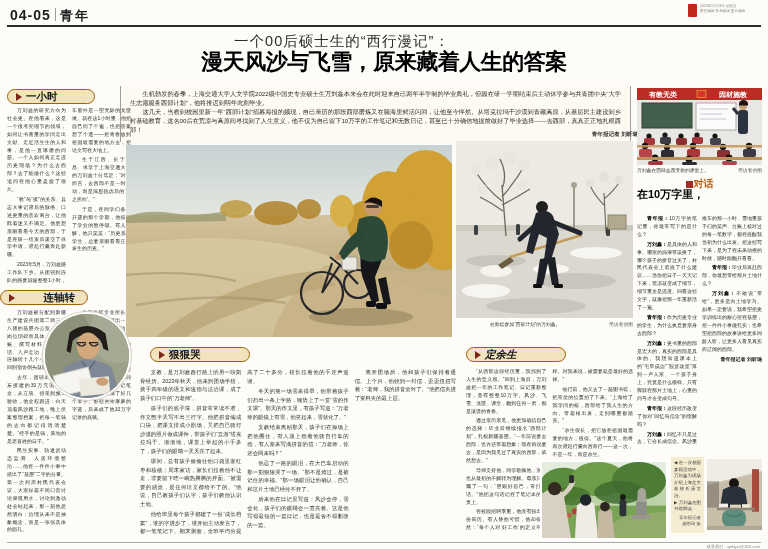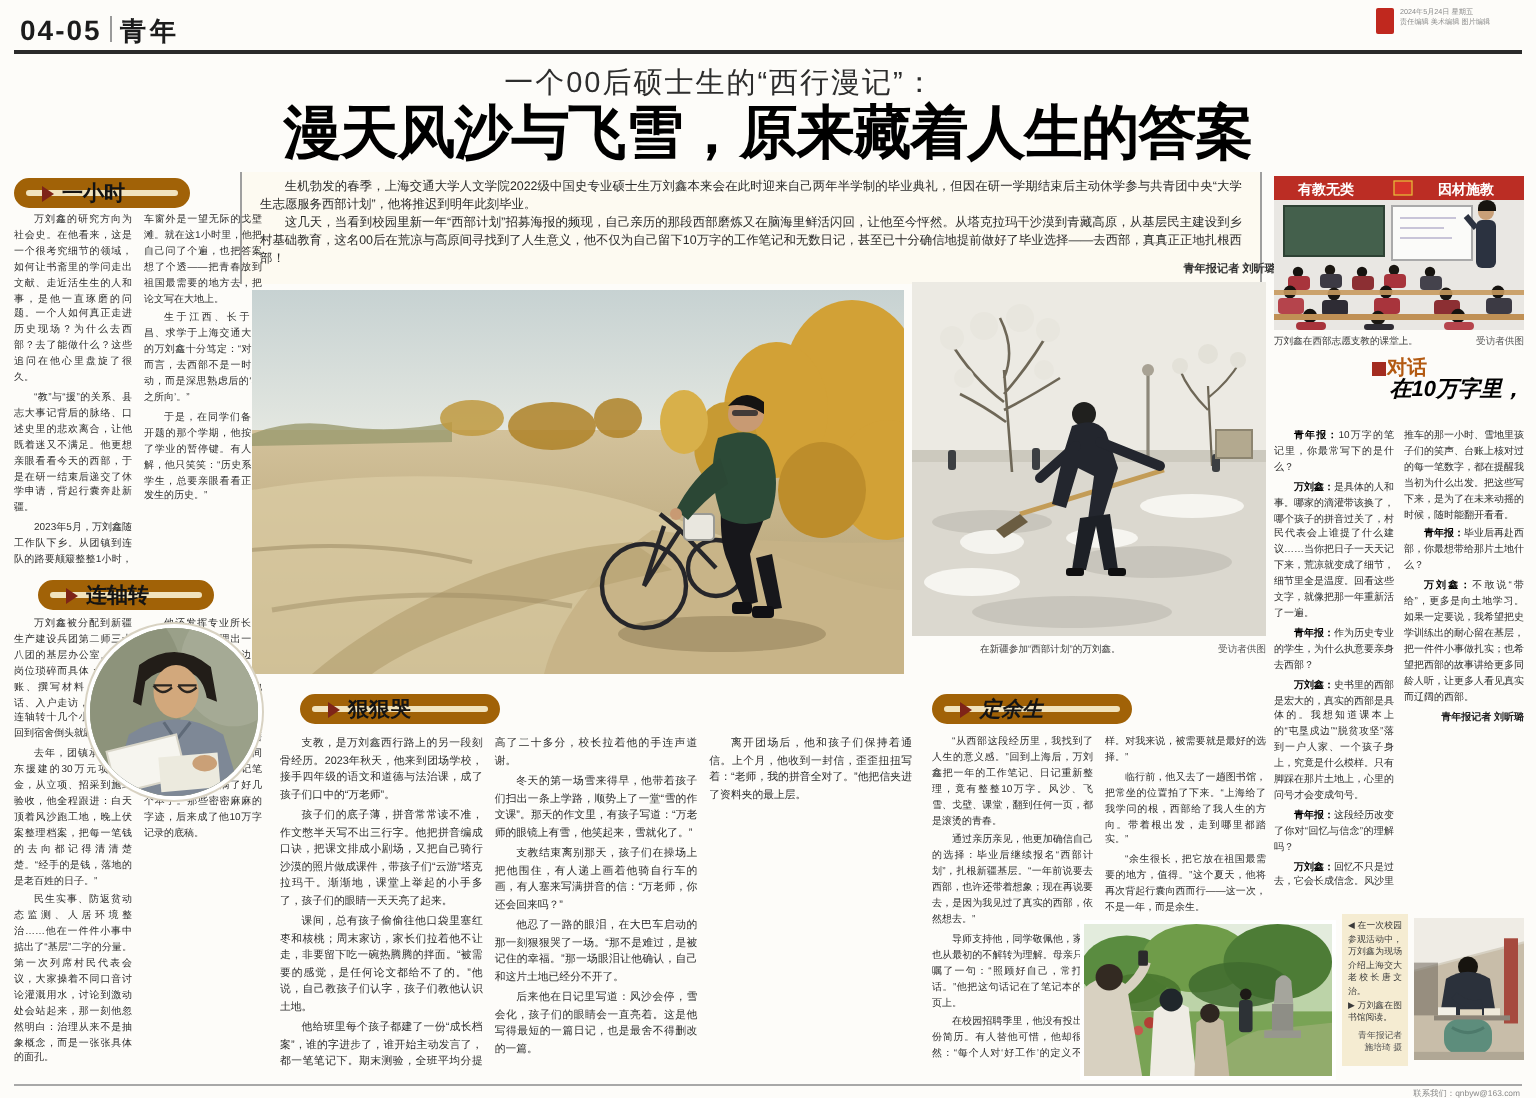--- a/index.html
+++ b/index.html
@@ -9,35 +9,35 @@
 
   
   .page-no{left:10px;top:7px;font-size:14px;font-weight:bold;letter-spacing:1px;}
   .mast-div{left:55px;top:8px;width:1px;height:13px;background:#9a9a9a;}
   .mast-sec{left:60px;top:7px;font-size:13px;font-weight:bold;letter-spacing:2px;}
   .mast-rule{left:7px;top:25px;width:754px;height:2px;background:#2b2b2b;}
   .mast-logo{left:688px;top:4px;width:9px;height:13px;background:#c0281e;border-radius:1px;}
   .mast-meta{left:700px;top:4px;width:64px;font-size:3.6px;line-height:5px;color:#8a8a8a;}
 
   
-  .kicker{left:0;top:32px;width:684px;text-align:center;font-size:14.5px;color:#2d2d2d;letter-spacing:1px;padding-left:18px;}
-  .headline{left:0;top:47px;width:768px;text-align:center;font-size:29px;font-weight:900;
+  .kicker{left:0;top:32px;width:684px;text-align:center;font-size:14.5px;color:#2d2d2d;letter-spacing:1px;}
+  .headline{left:0;top:47px;width:768px;text-align:center;font-size:22px;font-weight:900;
             color:#000;letter-spacing:-0.5px;}
 
   
   .lede{left:120px;top:86px;width:511px;height:56px;background:#fdfaf1;
         border-left:1px solid #9f9f9f;border-right:1px solid #9f9f9f;
         padding:4px 9px 2px;box-sizing:border-box;font-size:6.2px;line-height:8.9px;
         color:#2a2a2a;text-align:justify;overflow:hidden;}
   .lede p{margin:0;text-indent:2em;}
   .lede-byline{right:130px;top:131px;font-size:5.6px;font-weight:bold;color:#333;}
 
   
   .pill{display:flex;align-items:center;gap:4px;height:15px;background:#f1e3bd;
-        border:6px solid #a16207;border-radius:9px;padding:0 12px 0 8px;
+        border:1px solid #a16207;border-radius:9px;padding:0 12px 0 8px;
         font-weight:bold;font-size:10.5px;color:#141414;box-sizing:border-box;}
   .pill-arrow{width:0;height:0;border-top:4px solid transparent;border-bottom:4px solid transparent;
         border-left:6px solid #7e2418;}
 
   
   .btext{font-size:5px;line-height:7.9px;color:#2d2d2d;text-align:justify;
          column-gap:6px;column-fill:auto;overflow:hidden;}
   .btext p{margin:0 0 2px;text-indent:2em;}
   .btext b{color:#000;}
   .cols2{column-count:2;}
@@ -49,21 +49,21 @@
   .photo-frame{overflow:hidden;}
   .circle-photo{left:43px;top:312px;width:84px;height:84px;border-radius:50%;
         border:2px solid #fff;box-shadow:0 0 0 1px #d8d2c2;overflow:hidden;z-index:3;background:#9aa089;}
   .caption-row{display:flex;justify-content:space-between;font-size:4.8px;color:#3a3a3a;}
   .credit{color:#555;}
 
   
   .dlg-label{left:637px;top:177px;width:125px;display:flex;justify-content:center;
         align-items:center;gap:1px;font-weight:bold;font-size:10px;color:#b35a12;}
   .dlg-sq{width:7px;height:7px;background:#a32c20;}
-  .dlg-t1{left:637px;top:187px;width:125px;text-align:right;font-size:11px;font-weight:900;color:#000;font-style:italic;}
+  .dlg-t1{left:637px;top:187px;width:125px;text-align:left;font-size:11px;font-weight:900;color:#000;}
   .dlg-t2{left:637px;top:200px;width:125px;text-align:center;font-size:10px;font-weight:900;
           color:#000;letter-spacing:-0.6px;}
   .dlg-byline{text-align:right;font-size:5px;font-weight:bold;margin-top:3px;color:#222;}
 
   
   .capbox{left:671px;top:457px;width:33px;height:76px;background:#f5ecd2;padding:3px;
           box-sizing:border-box;font-size:4.4px;line-height:6.6px;color:#3a3a3a;text-align:justify;overflow:hidden;}
   .capbox .cr{text-align:right;display:block;margin-top:2px;color:#555;}
 
   .foot-rule{left:7px;top:542px;width:754px;height:1px;background:#a8a8a8;}
@@ -98,21 +98,21 @@
     <span>一小时</span>
   </div>
   <div class="abs btext cols2" style="left:7px;top:107px;width:124px;height:180px;">
       <p>万刘鑫的研究方向为社会史。在他看来，这是一个很考究细节的领域，如何让书斋里的学问走出文献、走近活生生的人和事，是他一直琢磨的问题。一个人如何真正走进历史现场？为什么去西部？去了能做什么？这些追问在他心里盘旋了很久。</p>
       <p>“教”与“援”的关系、县志大事记背后的脉络、口述史里的悲欢离合，让他既着迷又不满足。他更想亲眼看看今天的西部，于是在研一结束后递交了休学申请，背起行囊奔赴新疆。</p>
       <p>2023年5月，万刘鑫随工作队下乡。从团镇到连队的路要颠簸整整1小时，车窗外是一望无际的戈壁滩。就在这1小时里，他把自己问了个遍，也把答案想了个透——把青春放到祖国最需要的地方去，把论文写在大地上。</p>
       <p>生于江西、长于南昌、求学于上海交通大学的万刘鑫十分笃定：“对我而言，去西部不是一时冲动，而是深思熟虑后的‘心之所向’。”</p>
       <p>于是，在同学们备战开题的那个学期，他按下了学业的暂停键。有人不解，他只笑笑：“历史系的学生，总要亲眼看看正在发生的历史。”</p>
     </div>
 
-  <div class="abs pill" style="left:19px;top:290px;min-width:88px;">
+  <div class="abs pill" style="left:0;top:290px;min-width:88px;justify-content:space-between;">
     <span class="pill-arrow"></span>
     <span>连轴转</span>
   </div>
   <div class="abs btext cols2" style="left:7px;top:309px;width:124px;height:234px;">
       <p>万刘鑫被分配到新疆生产建设兵团第二师三十八团的基层办公室。他的岗位琐碎而具体：整理台账、撰写材料、接听电话、入户走访，常常一天连轴转十几个小时，晚上回到宿舍倒头就睡。</p>
       <p>去年，团镇承接了广东援建的30万元项目资金，从立项、招采到施工验收，他全程跟进：白天顶着风沙跑工地，晚上伏案整理档案，把每一笔钱的去向都记得清清楚楚。“经手的是钱，落地的是老百姓的日子。”</p>
       <p>民生实事、防返贫动态监测、人居环境整治……他在一件件小事中掂出了“基层”二字的分量。第一次列席村民代表会议，大家操着不同口音讨论灌溉用水，讨论到激动处会站起来，那一刻他忽然明白：治理从来不是抽象概念，而是一张张具体的面孔。</p>
       <p>他还发挥专业所长，为团史陈列室整理出一批口述史料，把屯垦戍边的故事讲给更多年轻人听。同事们笑他“闲不住”，他说：“越忙，越觉得自己有用；越累，越睡得踏实。”</p>
       <p>高强度的节奏没有磨掉他的书卷气。工作间隙，他仍坚持读书、记笔记，一年下来写满了好几个本子。那些密密麻麻的字迹，后来成了他10万字记录的底稿。</p>
     </div>

